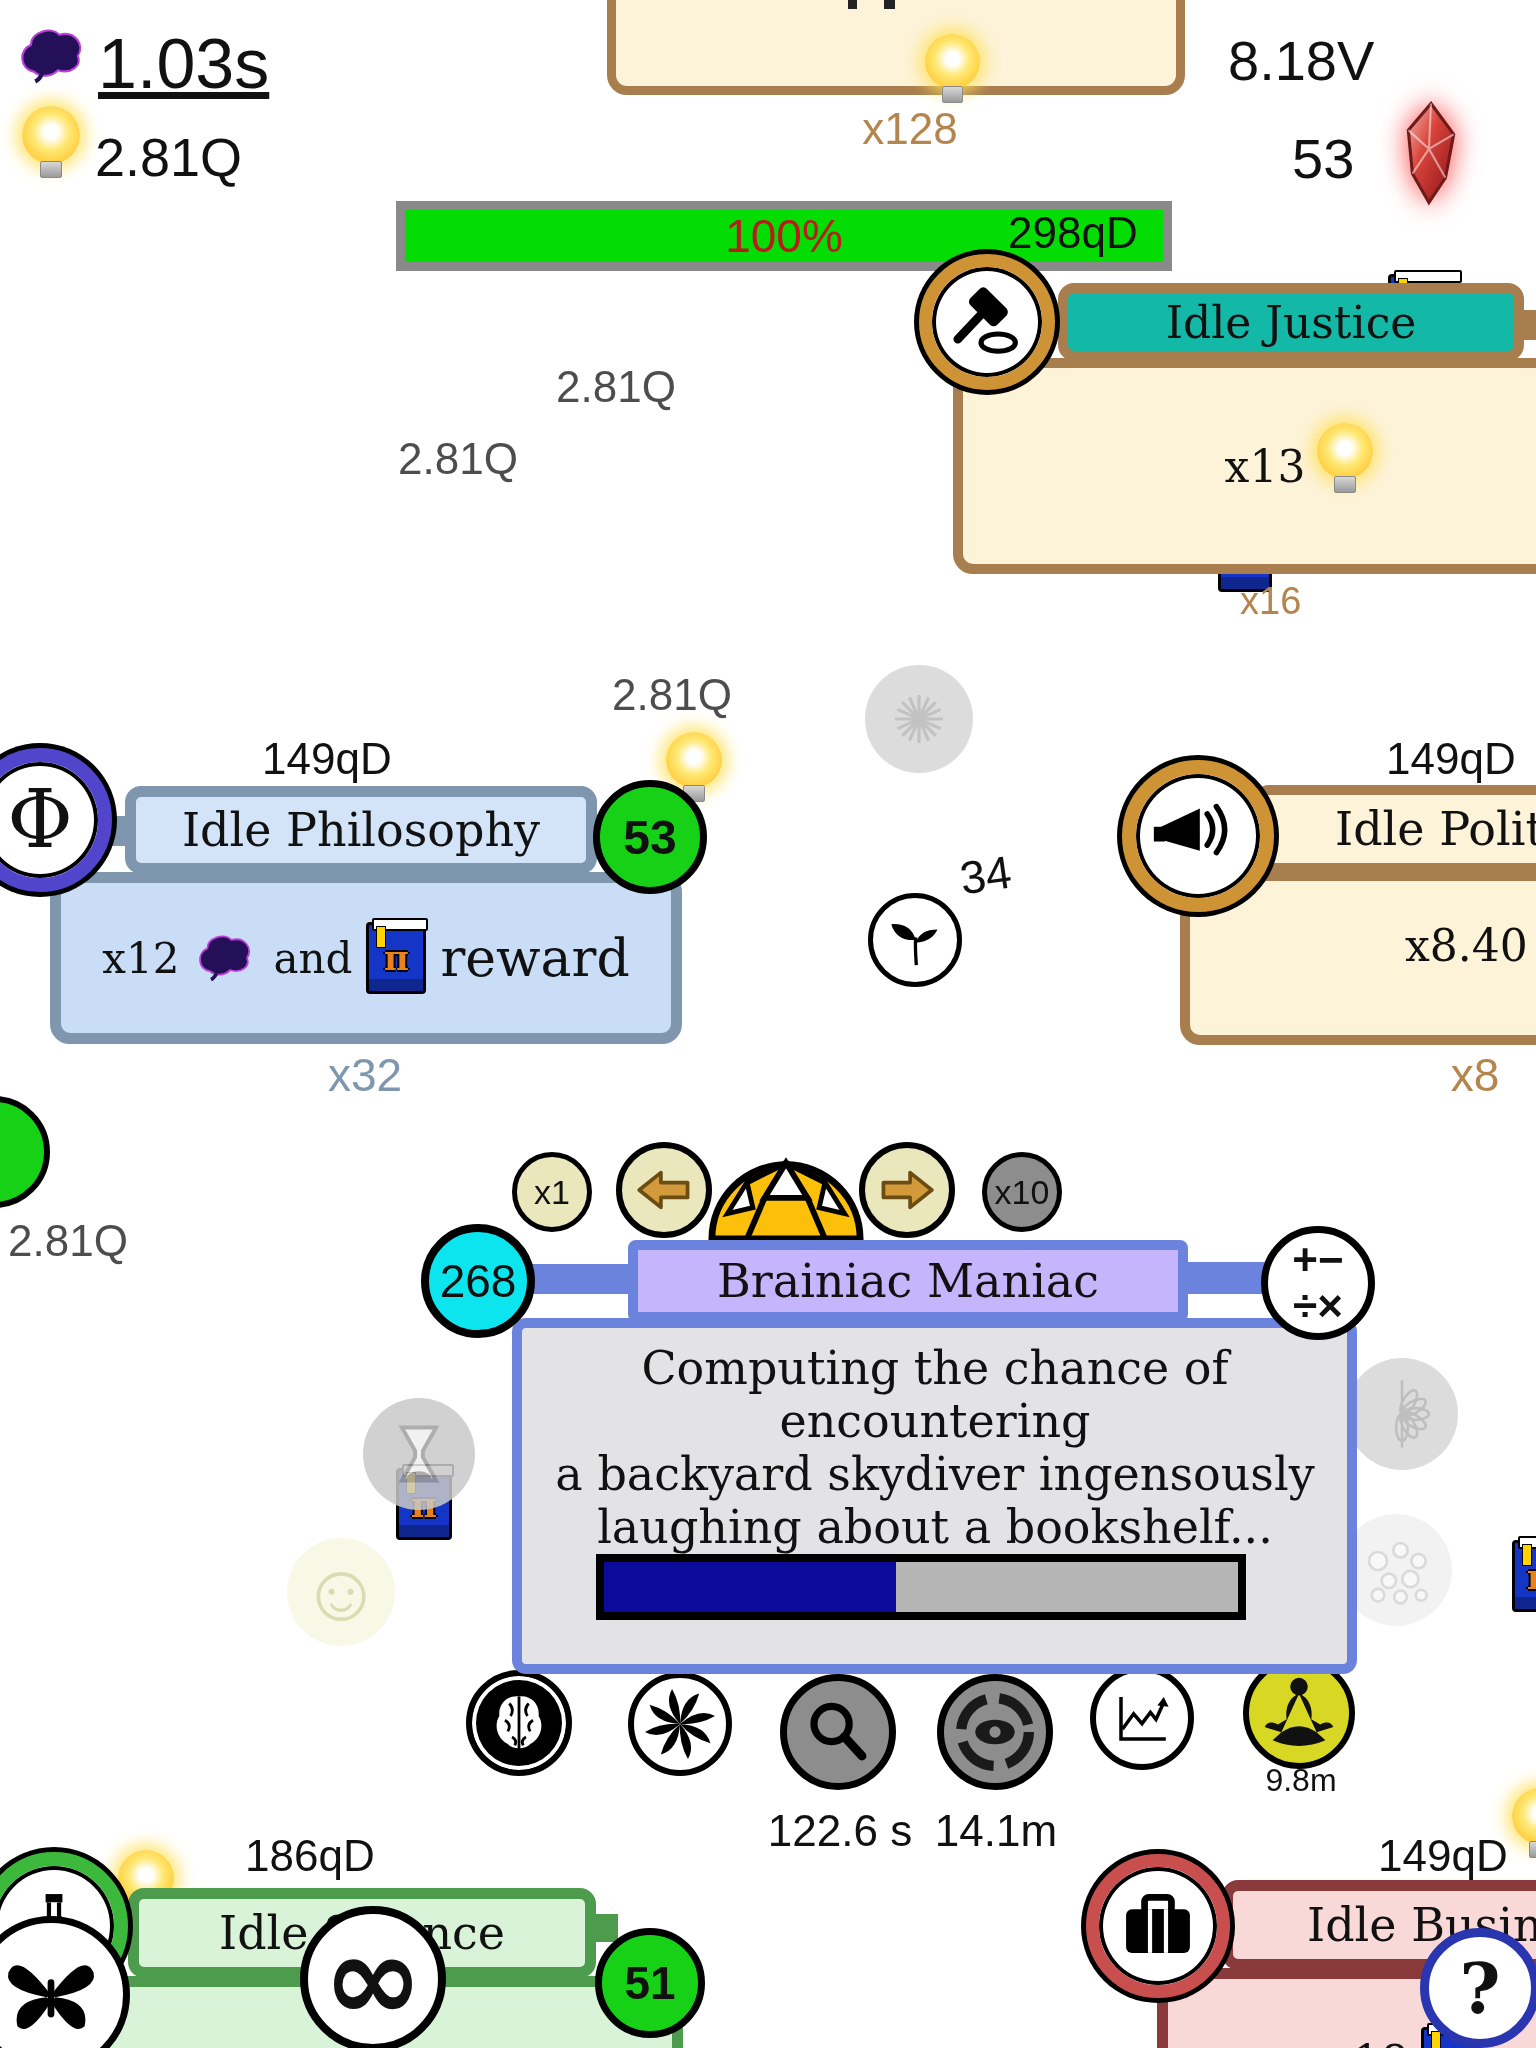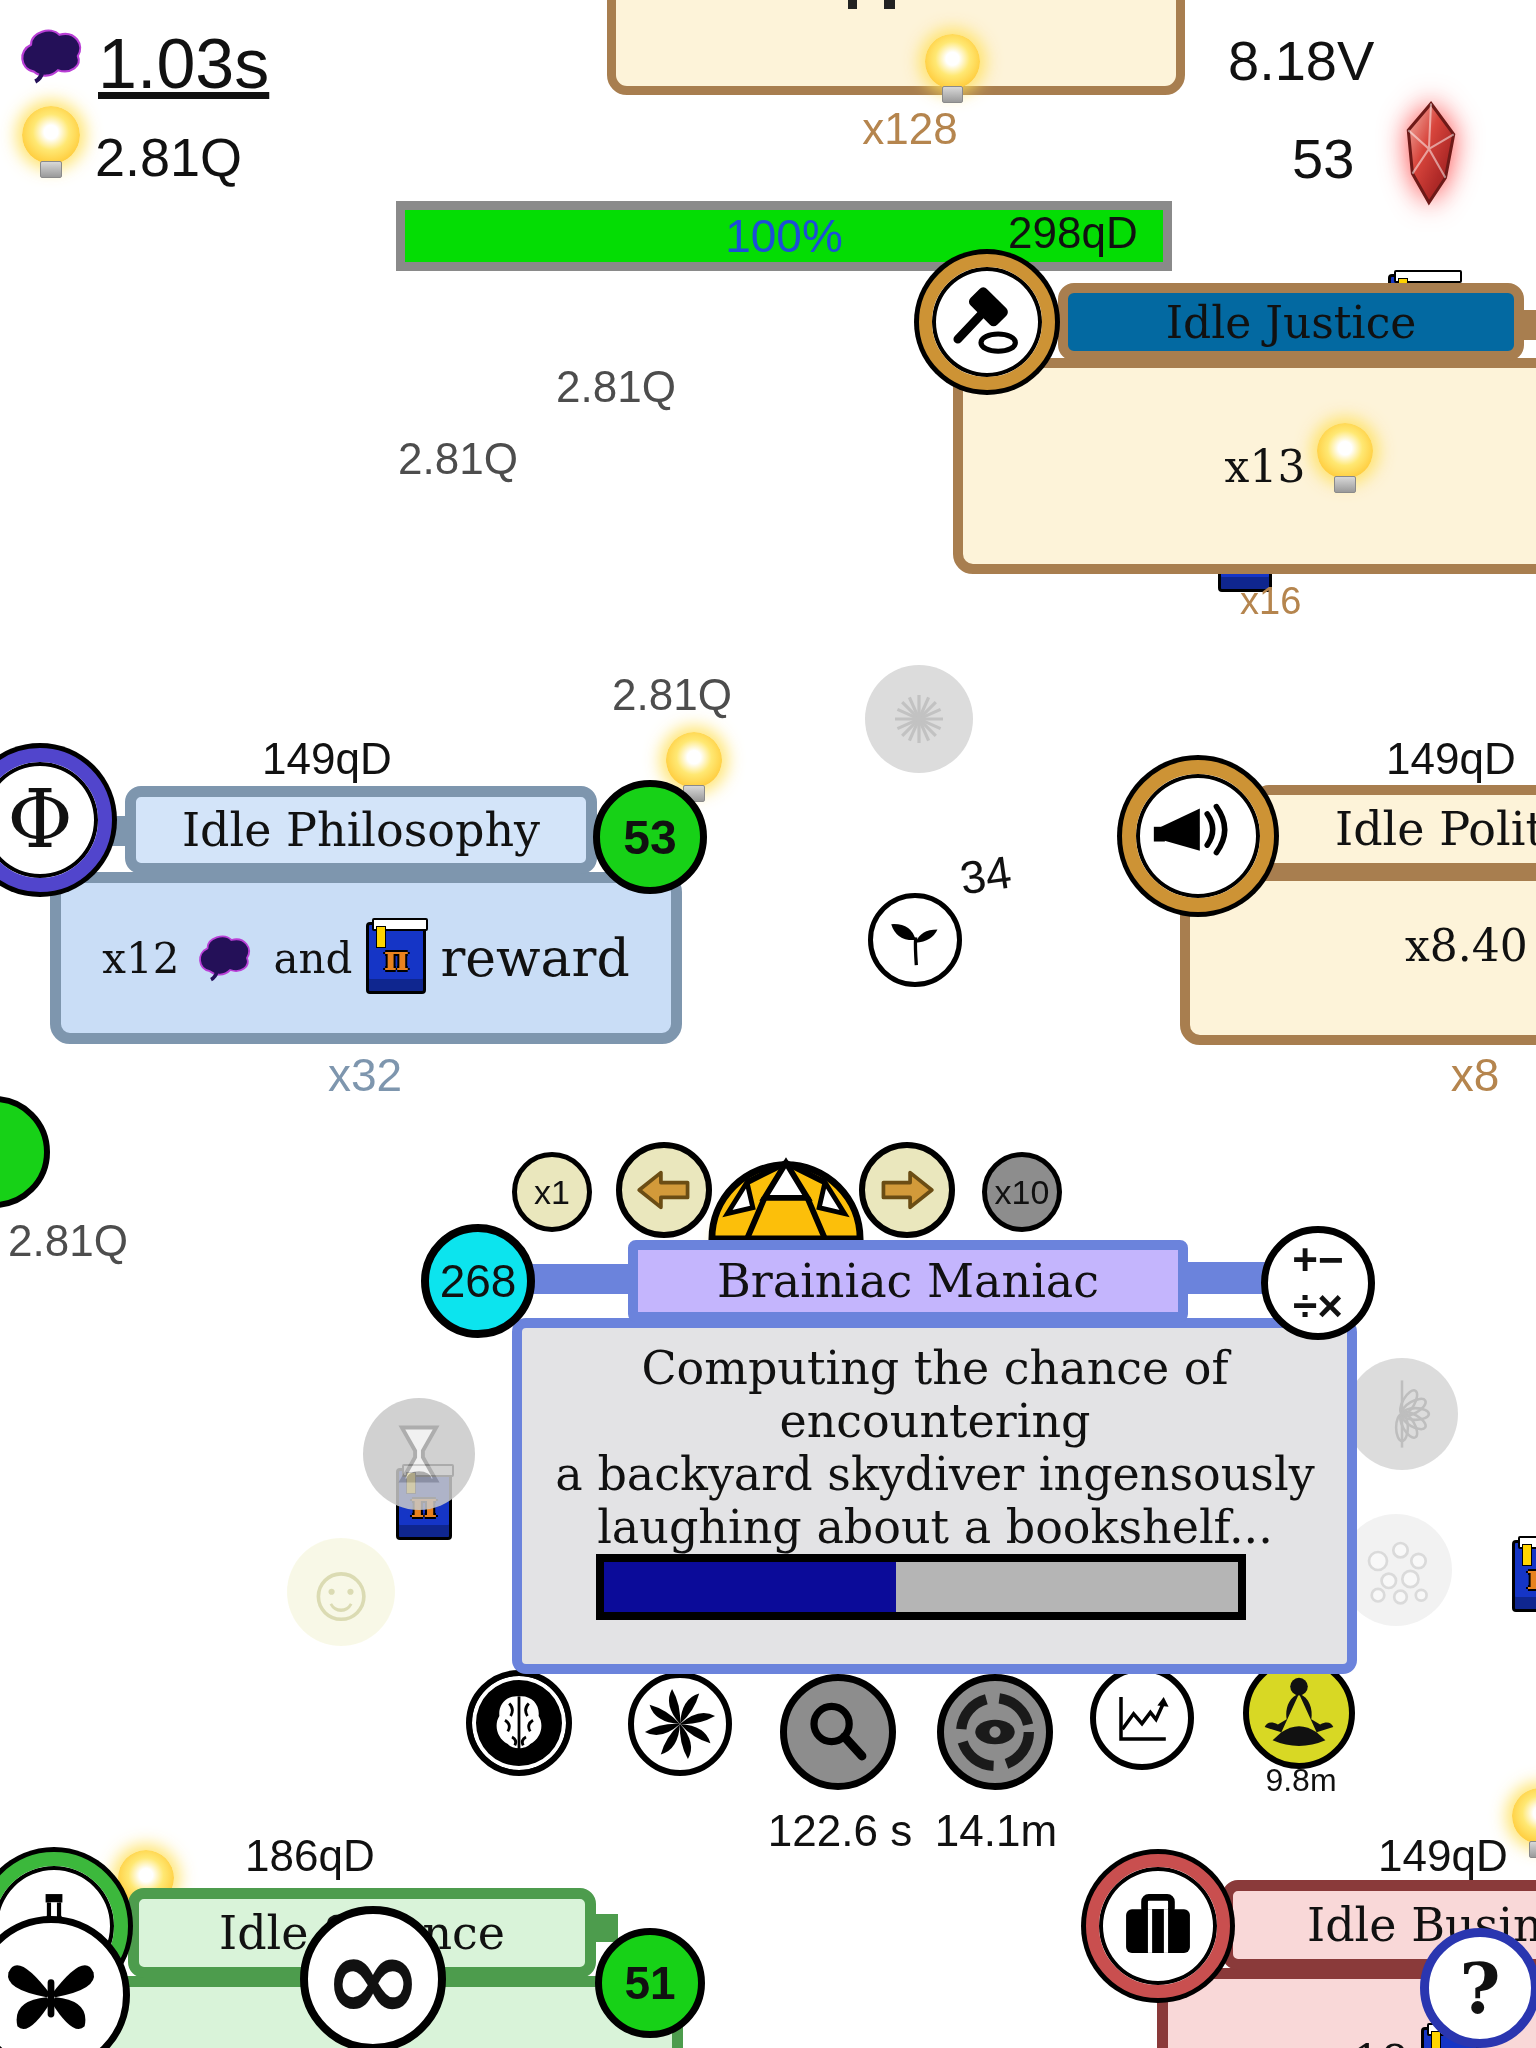--- a/index.html
+++ b/index.html
@@ -60,21 +60,21 @@
   <div class="abs" style="left:607px;top:-24px;width:578px;height:119px;background:#fdf3d9;border:9px solid #a87e4f;border-radius:20px;"></div>
   <div class="abs" style="left:848px;top:-3px;width:9px;height:12px;background:#222;"></div>
   <div class="abs" style="left:884px;top:-3px;width:11px;height:12px;background:#222;"></div>
   <div class="abs bulb" style="left:925px;top:-56px;width:55px;height:84px;">
     <div class="globe"></div>
       <div class="base"></div>
   </div>
 
   <div class="abs barshell" style="left:396px;top:27px;width:776px;height:70px;">
     <div class="barfill" style="width: 100%;"></div>
-    <div class="barlabel sans" style="font-size:46px;color:#1d4ed8;">100%</div>
+    <div class="barlabel sans" style="font-size:46px;color:#b91c1c;">100%</div>
   </div>
   <div class="abs sans tantxt" style="left:840px;top:104px;width:140px;text-align:center;font-size:44px;">x128</div>
 
   <div class="abs sans" style="left:1228px;top:28px;font-size:56px;">8.18V</div>
   <div class="abs pibook" style="left:1388px;top:30px;width:72px;height:78px;">
     <span class="pi" style="font-size:42px;">π</span>
   </div>
   <div class="abs sans" style="left:1292px;top:126px;font-size:56px;">53</div>
   <div class="abs" style="left:1398px;top:98px;width:66px;height:110px;filter:drop-shadow(0 0 14px rgba(255,50,50,.9));">
     <svg viewBox="0 0 64 104" width="66" height="110">
@@ -98,21 +98,21 @@
   <div class="abs" style="left:1524px;top:310px;width:12px;height:30px;background:#a87e4f;z-index:2;"></div>
   <div class="abs bodybox" style="left:953px;top:358px;width:612px;height:216px;background:#fdf3d9;border:10px solid #a87e4f;z-index:3;">
     <div class="flexc" style="width:100%;height:100%;padding-left:40px;gap:12px;">
       <span class="serif" style="font-size:44px;">x13</span>
       <span class="bulb" style="width:56px;height:86px;display:inline-block;">
           <span class="globe" style="display:block;"></span>
           <span class="base" style="display:block;"></span>
         </span>
     </div>
   </div>
-  <div class="abs titlebox" style="left:1058px;top:283px;width:466px;height:78px;background:#0369a1;border:10px solid #a87e4f;z-index:4;">
+  <div class="abs titlebox" style="left:1058px;top:283px;width:466px;height:78px;background:#14b8a6;border:10px solid #a87e4f;z-index:4;">
     <span class="serif" style="font-size:44px;">Idle Justice</span>
   </div>
   <div class="abs ring" style="left:919px;top:254px;width:136px;height:136px;border:13px solid #cd9335;z-index:5;">
     <span>
       <svg viewBox="0 0 100 100" width="86" height="86">
         <line x1="52" y1="32" x2="16" y2="70" stroke="#000" stroke-width="10" stroke-linecap="round"></line>
         <g transform="rotate(45 52 32)">
             <rect x="30" y="19" width="44" height="27" rx="6" fill="#000"></rect>
           </g>
         <ellipse cx="63" cy="74" rx="20" ry="10" fill="#fff" stroke="#000" stroke-width="6"></ellipse>

